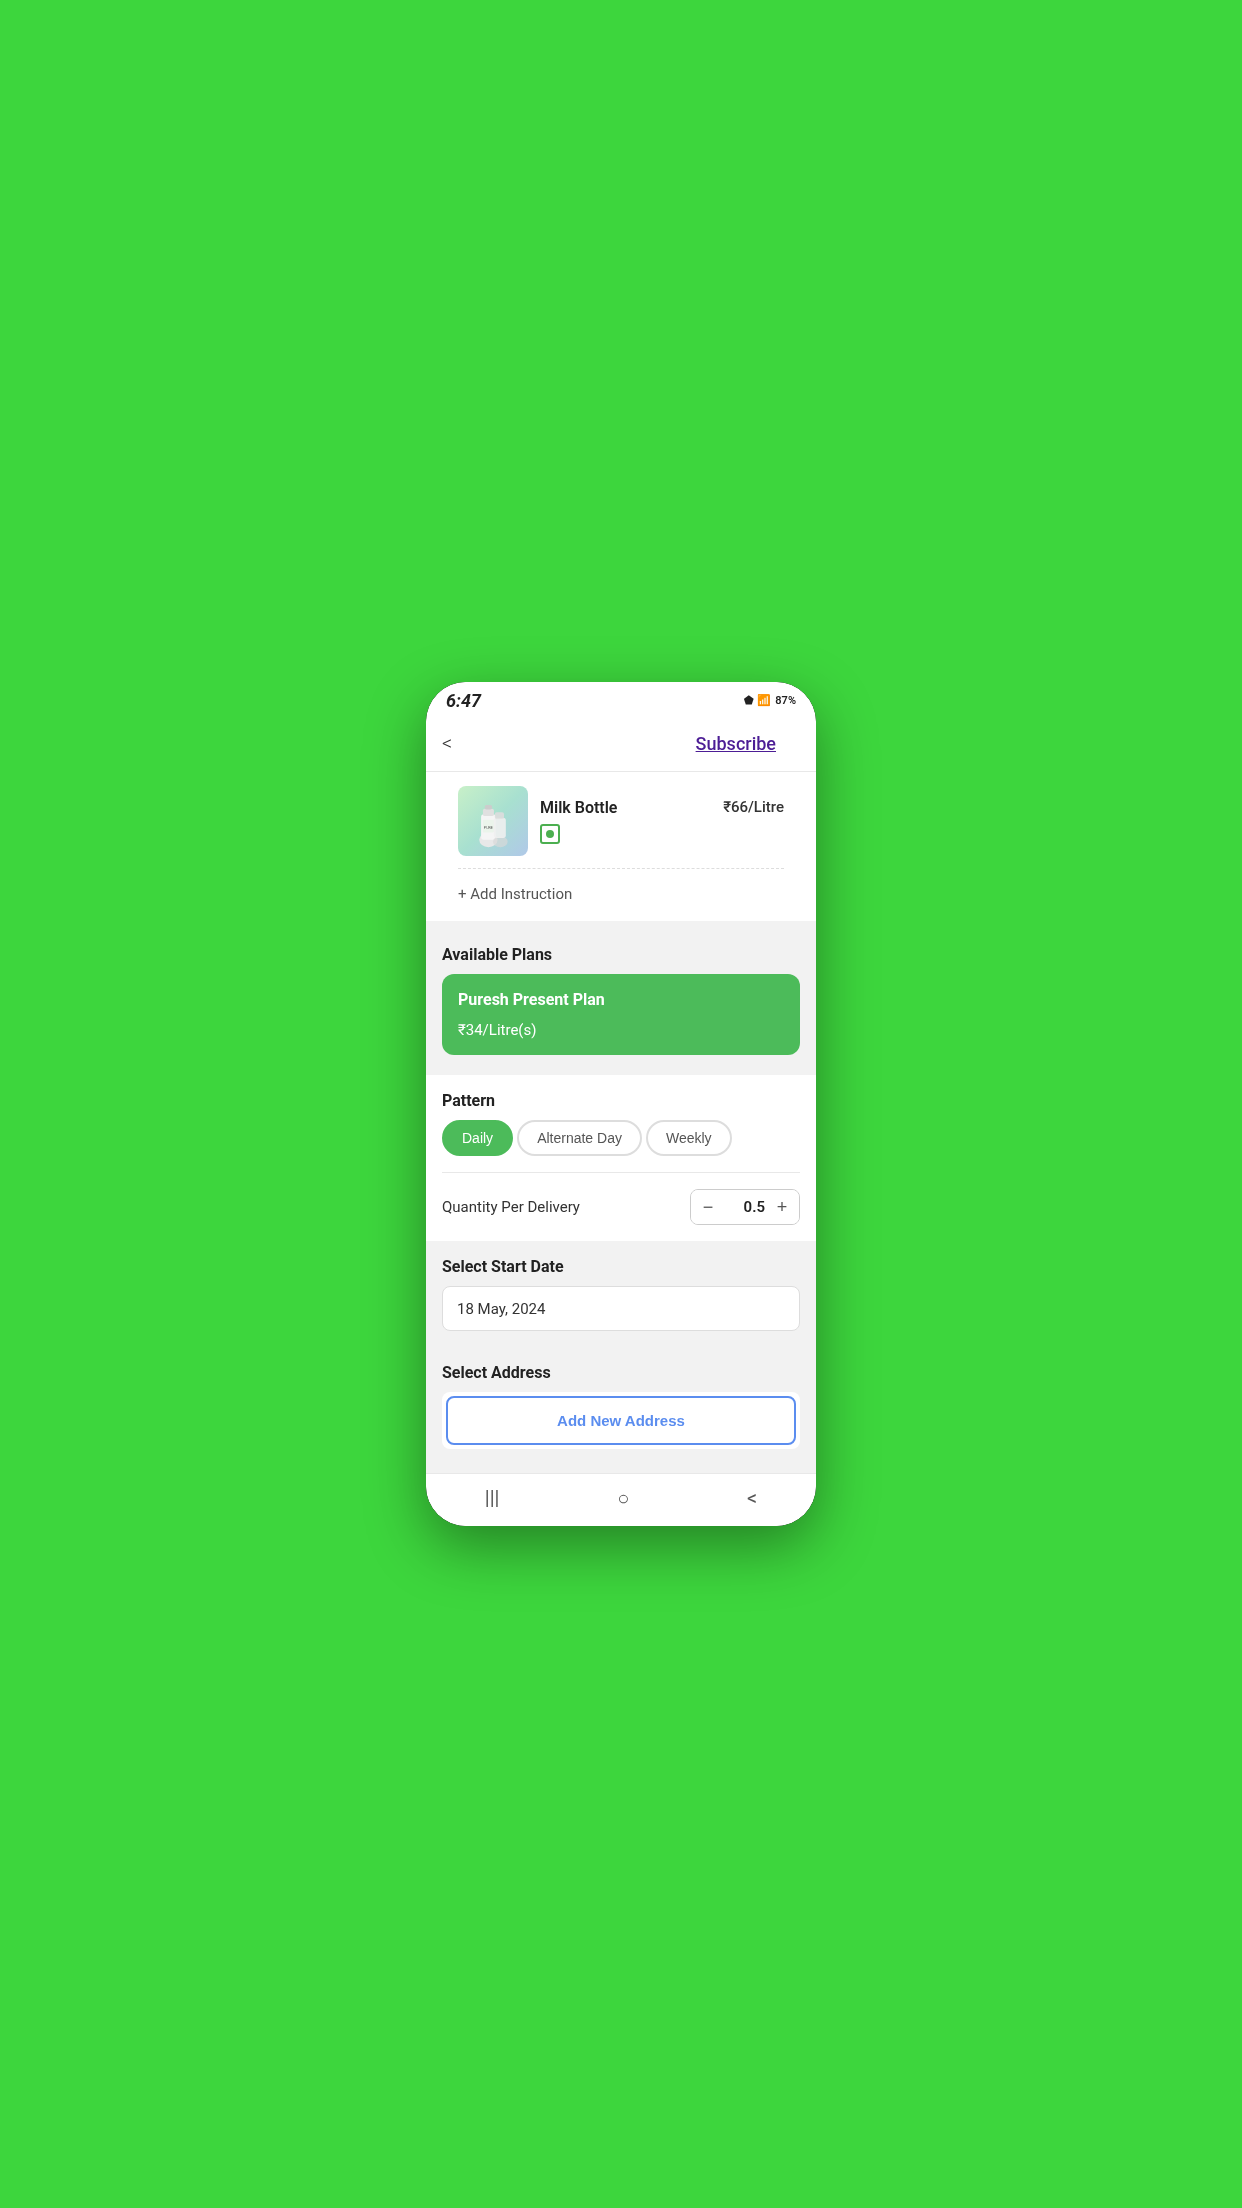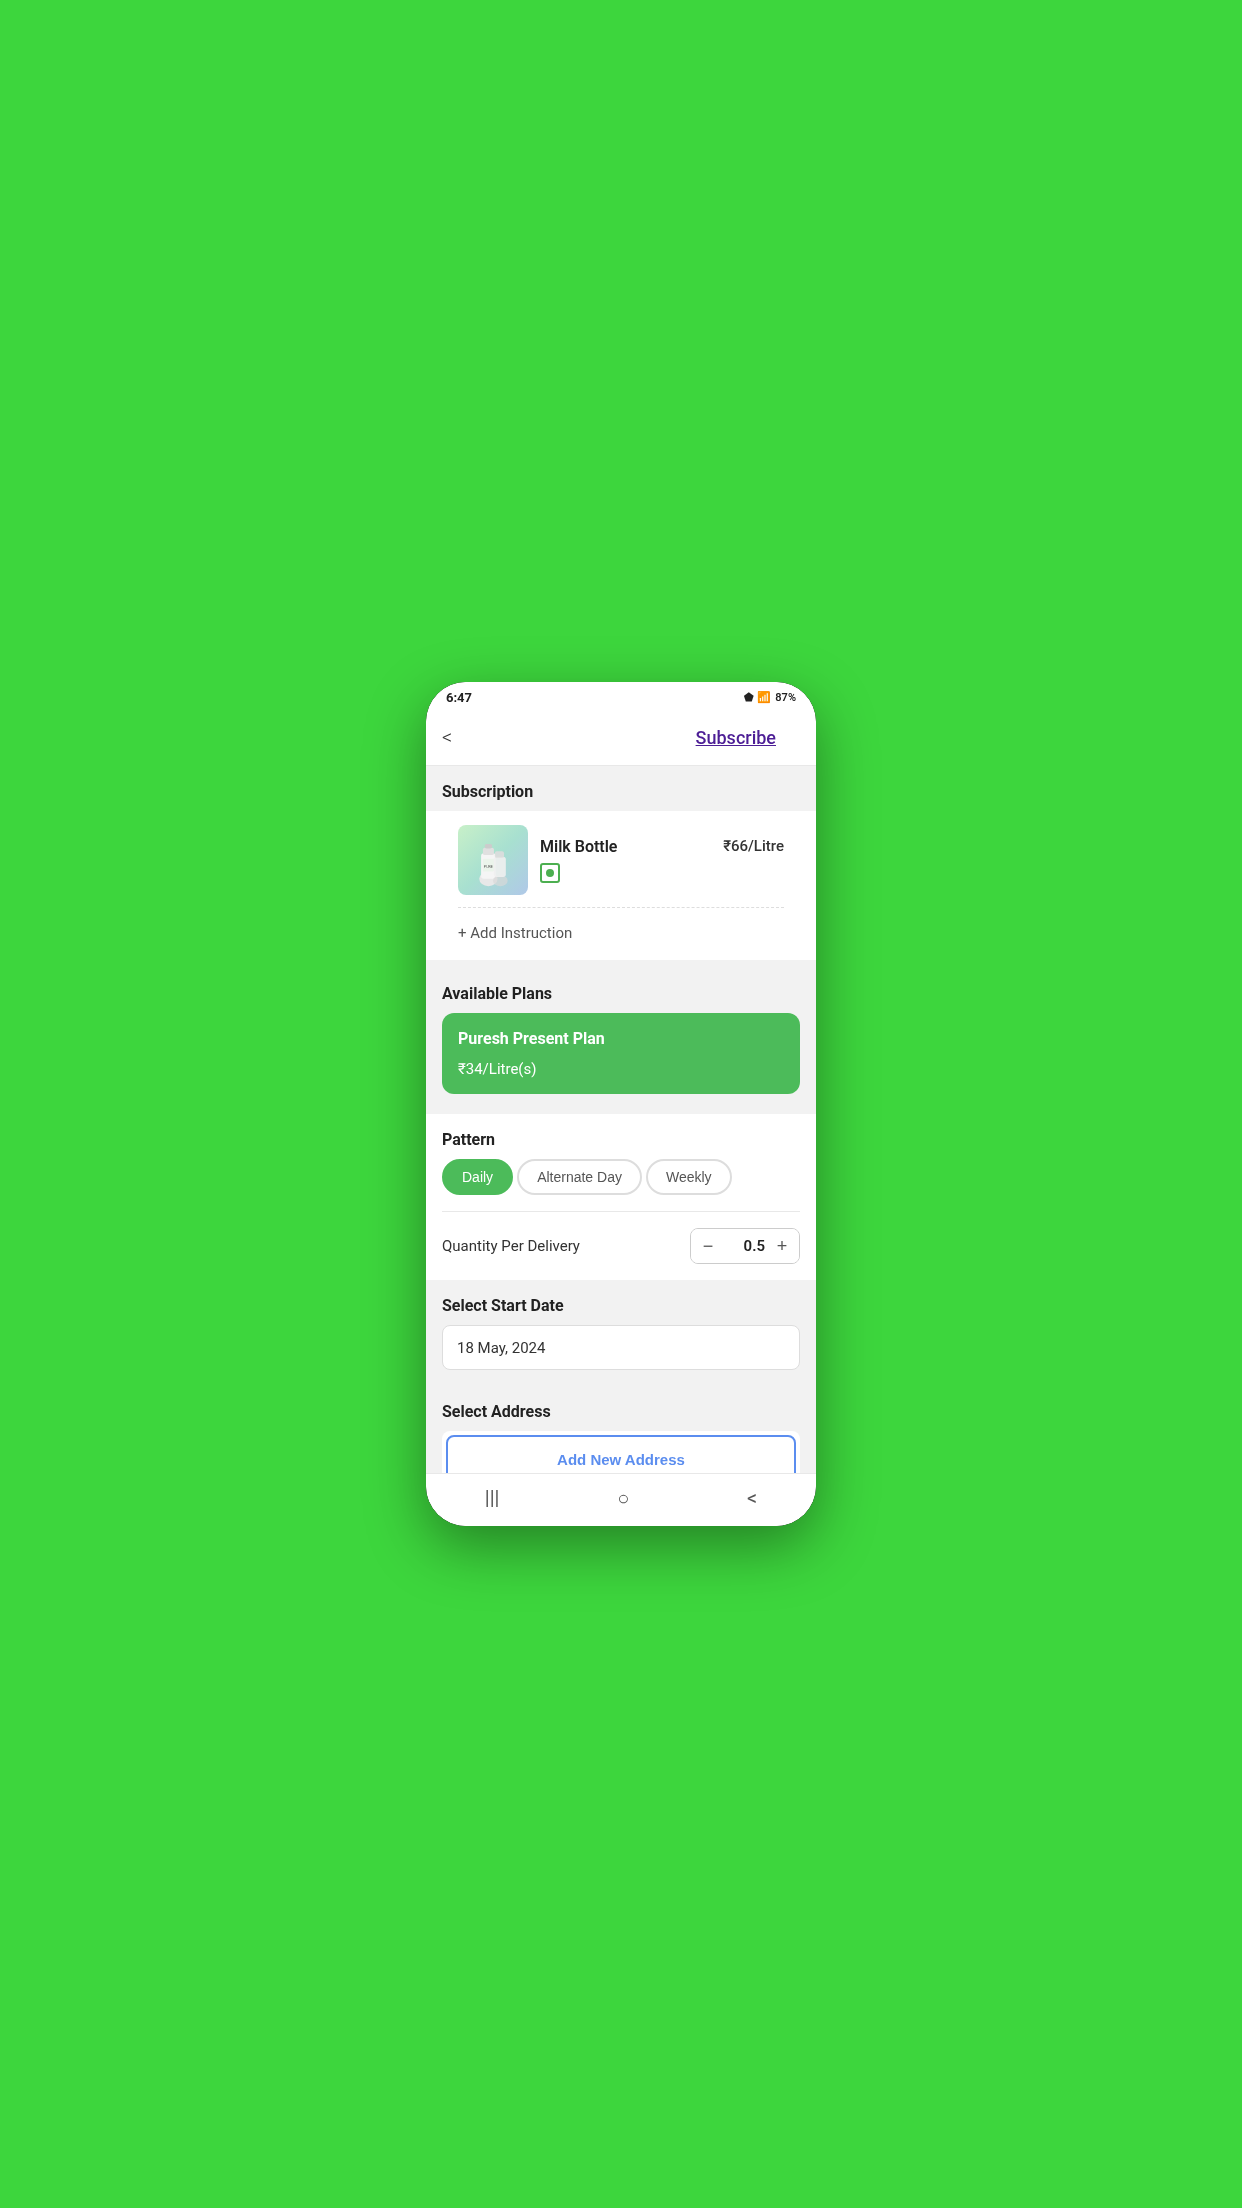--- a/index.html
+++ b/index.html
@@ -41,22 +41,23 @@
       justify-content: space-between;
       align-items: center;
       padding: 8px 20px 4px;
       font-size: 12px;
       font-weight: 600;
       color: #222;
       flex-shrink: 0;
     }
 
     .status-left {
-      font-size: 13px;
+      font-size: 18px;
       font-weight: 700;
+      font-style: italic;
     }
 
     .status-right {
       display: flex;
       align-items: center;
       gap: 4px;
       font-size: 11px;
     }
 
     
@@ -373,21 +374,20 @@
       </div>
     </div>
 
     <div class="header">
       <div class="back-btn">&lt;</div>
       <div class="header-title">Subscribe</div>
     </div>
 
     <div class="content">
 
-      <div class="section-label">Subscription</div>
 
       <div class="product-card">
         <div class="product-row">
           <div class="product-image-container">
             <div class="product-image-bg">
 
               <svg class="milk-bottle-svg" viewBox="0 0 50 60">
                 <ellipse cx="20" cy="50" rx="10" ry="8" fill="#e8e8e8"></ellipse>
                 <rect x="12" y="22" width="16" height="28" rx="3" fill="#f5f5f5"></rect>
                 <rect x="14" y="16" width="12" height="8" rx="2" fill="#e0e0e0"></rect>

